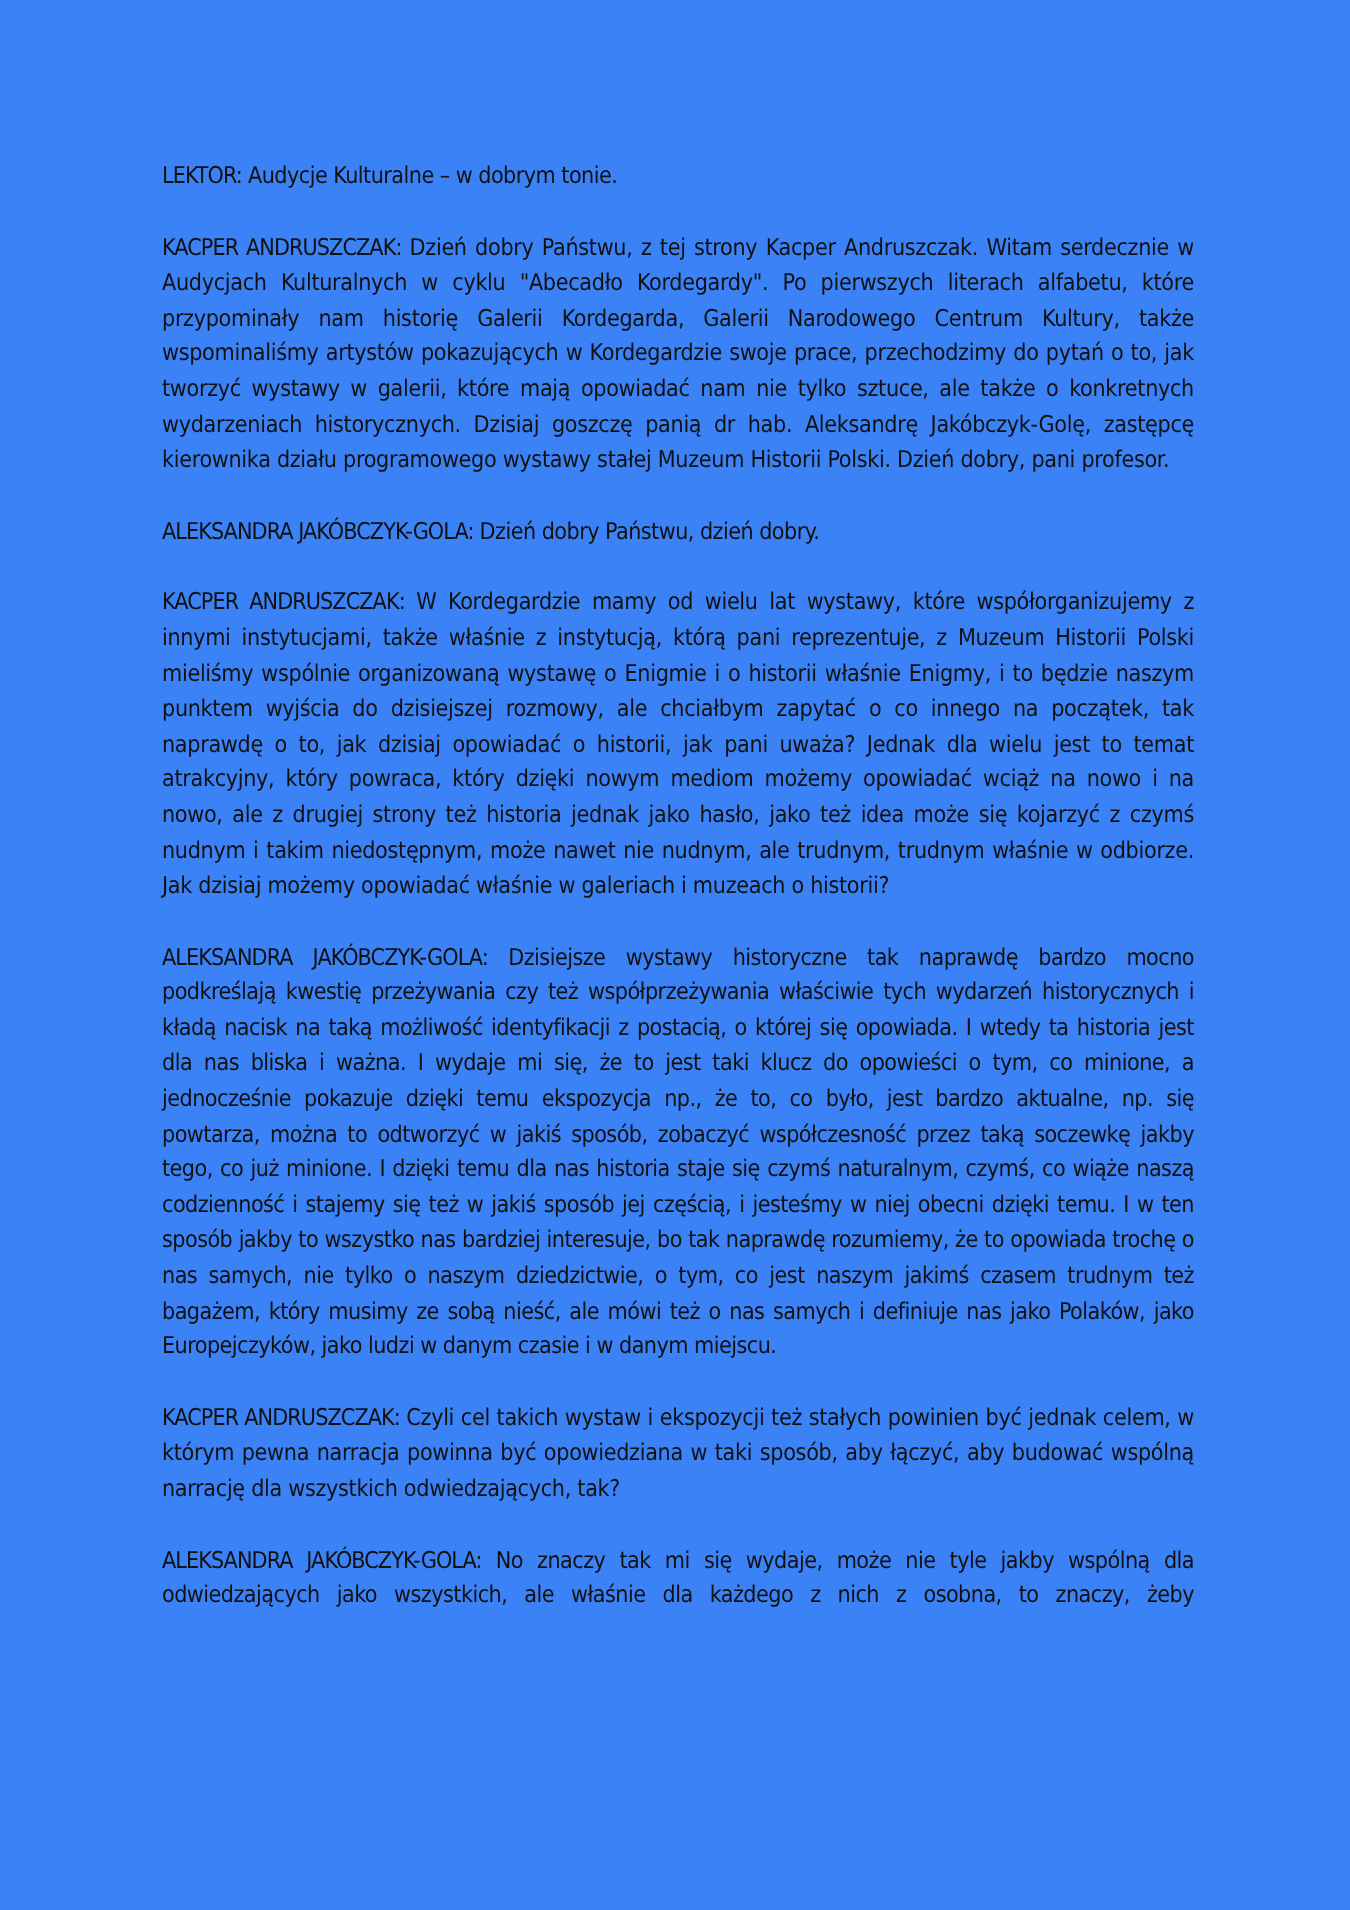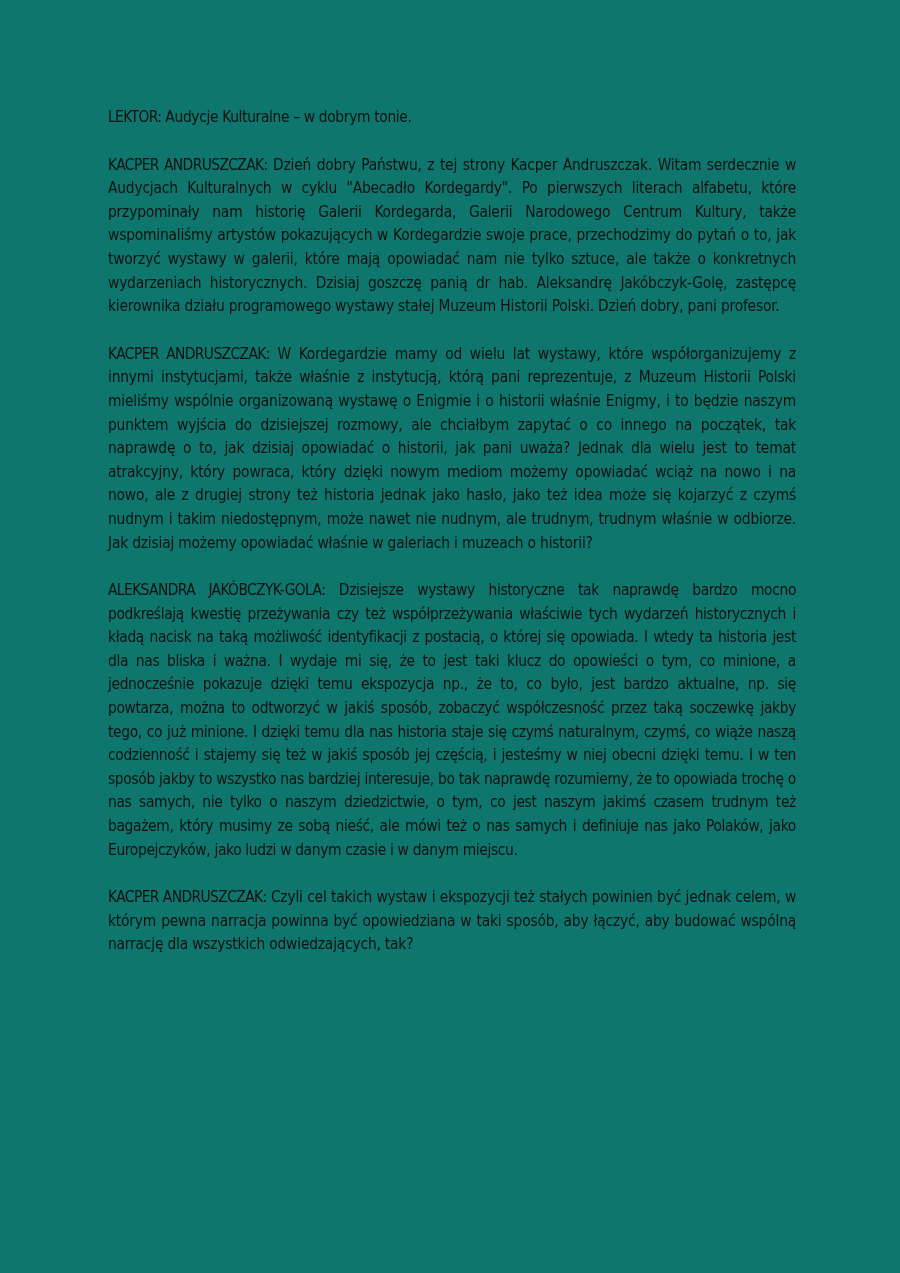--- a/index.html
+++ b/index.html
@@ -1,21 +1,21 @@
 <!DOCTYPE html>
 <html><head>
 <meta charset="utf-8">
 <style>
   html, body { margin: 0; padding: 0; background: #ffffff; }
   body { width: 900px; height: 1273px; overflow: hidden; }
   .page {
     position: relative;
     width: 900px;
     height: 1273px;
-    background: #0f766e;
+    background: #3b82f6;
     color: #111111;
     font-family: "DejaVu Sans Condensed", "Liberation Sans", sans-serif;
   }
   .content {
     position: absolute;
     left: 108px;
     top: 106px;
     width: 688px;
   }
   .para {
@@ -43,31 +43,39 @@
     <p class="para last-justify">
       <span class="speaker">LEKTOR:</span>
       <span class="speech-plain">Audycje Kulturalne – w dobrym tonie.</span>
     </p>
 
     <p class="para last-justify">
       <span class="speaker">KACPER ANDRUSZCZAK:</span>
       <span class="speech-bold">Dzień dobry Państwu, z tej strony Kacper Andruszczak. Witam serdecznie w Audycjach Kulturalnych w cyklu "Abecadło Kordegardy". Po pierwszych literach alfabetu, które przypominały nam historię Galerii Kordegarda, Galerii Narodowego Centrum Kultury, także wspominaliśmy artystów pokazujących w Kordegardzie swoje prace, przechodzimy do pytań o to, jak tworzyć wystawy w galerii, które mają opowiadać nam nie tylko sztuce, ale także o konkretnych wydarzeniach historycznych. Dzisiaj goszczę panią dr hab. Aleksandrę Jakóbczyk-Golę, zastępcę kierownika działu programowego wystawy stałej Muzeum Historii Polski. Dzień dobry, pani profesor.</span>
     </p>
 
+    <p class="para last-justify">
+      <span class="speaker">ALEKSANDRA JAKÓBCZYK-GOLA:</span>
+      <span class="speech-plain">Dzień dobry Państwu, dzień dobry.</span>
+    </p>
 
     <p class="para last-justify">
       <span class="speaker">KACPER ANDRUSZCZAK:</span>
       <span class="speech-bold">W Kordegardzie mamy od wielu lat wystawy, które współorganizujemy z innymi instytucjami, także właśnie z instytucją, którą pani reprezentuje, z Muzeum Historii Polski mieliśmy wspólnie organizowaną wystawę o Enigmie i o historii właśnie Enigmy, i to będzie naszym punktem wyjścia do dzisiejszej rozmowy, ale chciałbym zapytać o co innego na początek, tak naprawdę o to, jak dzisiaj opowiadać o historii, jak pani uważa? Jednak dla wielu jest to temat atrakcyjny, który powraca, który dzięki nowym mediom możemy opowiadać wciąż na nowo i na nowo, ale z drugiej strony też historia jednak jako hasło, jako też idea może się kojarzyć z czymś nudnym i takim niedostępnym, może nawet nie nudnym, ale trudnym, trudnym właśnie w odbiorze. Jak dzisiaj możemy opowiadać właśnie w galeriach i muzeach o historii?</span>
     </p>
 
     <p class="para last-justify">
       <span class="speaker">ALEKSANDRA JAKÓBCZYK-GOLA:</span>
       <span class="speech-plain">Dzisiejsze wystawy historyczne tak naprawdę bardzo mocno podkreślają kwestię przeżywania czy też współprzeżywania właściwie tych wydarzeń historycznych i kładą nacisk na taką możliwość identyfikacji z postacią, o której się opowiada. I wtedy ta historia jest dla nas bliska i ważna. I wydaje mi się, że to jest taki klucz do opowieści o tym, co minione, a jednocześnie pokazuje dzięki temu ekspozycja np., że to, co było, jest bardzo aktualne, np. się powtarza, można to odtworzyć w jakiś sposób, zobaczyć współczesność przez taką soczewkę jakby tego, co już minione. I dzięki temu dla nas historia staje się czymś naturalnym, czymś, co wiąże naszą codzienność i stajemy się też w jakiś sposób jej częścią, i jesteśmy w niej obecni dzięki temu. I w ten sposób jakby to wszystko nas bardziej interesuje, bo tak naprawdę rozumiemy, że to opowiada trochę o nas samych, nie tylko o naszym dziedzictwie, o tym, co jest naszym jakimś czasem trudnym też bagażem, który musimy ze sobą nieść, ale mówi też o nas samych i definiuje nas jako Polaków, jako Europejczyków, jako ludzi w danym czasie i w danym miejscu.</span>
     </p>
 
     <p class="para last-justify">
       <span class="speaker">KACPER ANDRUSZCZAK:</span>
       <span class="speech-bold">Czyli cel takich wystaw i ekspozycji też stałych powinien być jednak celem, w którym pewna narracja powinna być opowiedziana w taki sposób, aby łączyć, aby budować wspólną narrację dla wszystkich odwiedzających, tak?</span>
     </p>
 
+    <p class="para" style="text-align-last: justify;">
+      <span class="speaker">ALEKSANDRA JAKÓBCZYK-GOLA:</span>
+      <span class="speech-plain">No znaczy tak mi się wydaje, może nie tyle jakby wspólną dla odwiedzających jako wszystkich, ale właśnie dla każdego z nich z osobna, to znaczy, żeby</span>
+    </p>
 
   </div>
 </div>
 
 </body></html>

